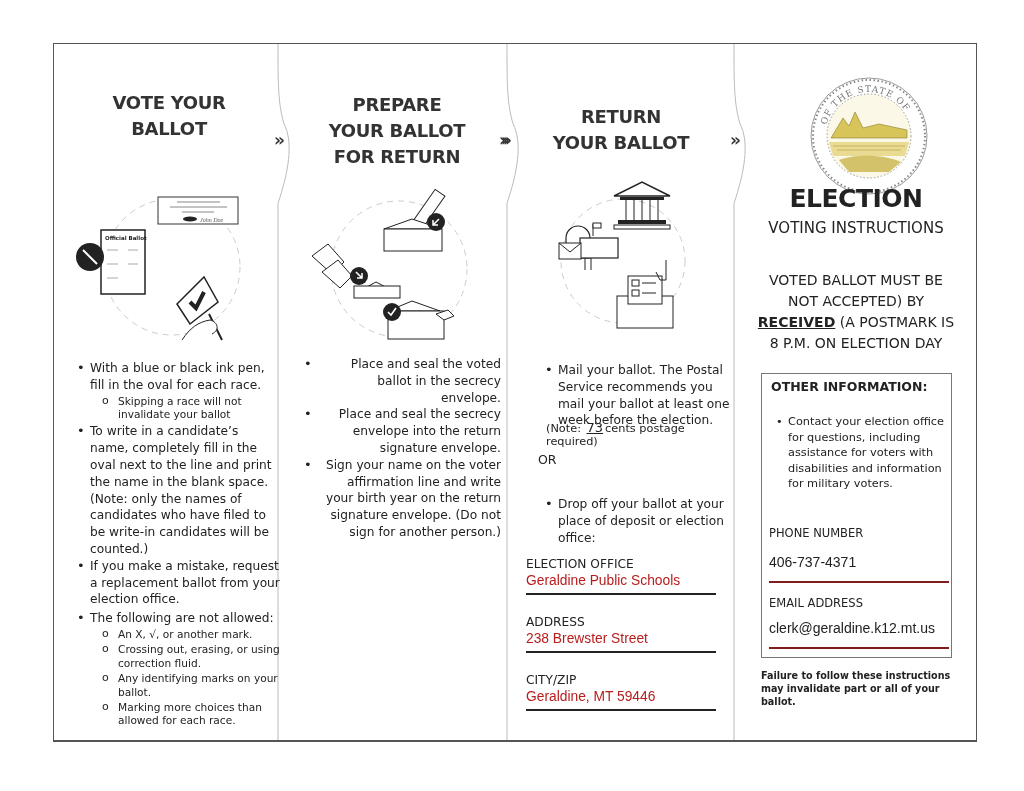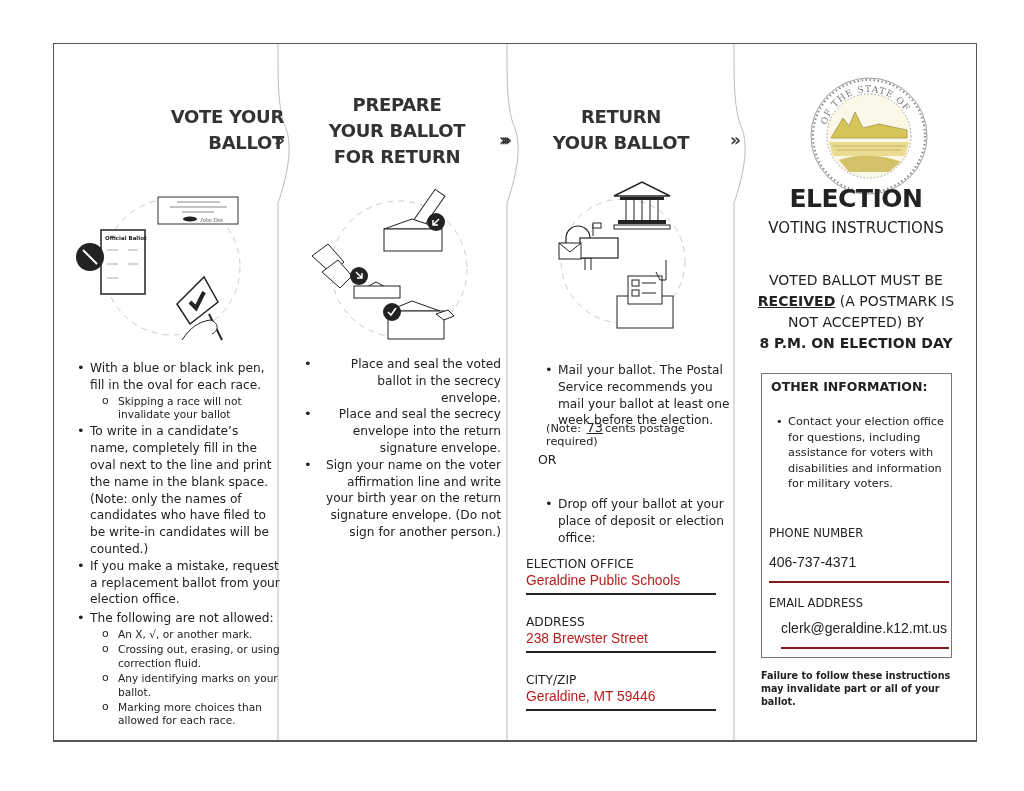--- a/index.html
+++ b/index.html
@@ -51,21 +51,21 @@
     <path d="M10 0 C 10 40, 10 60, 16 80 C 26 100, 20 130, 10 160 L 10 699" fill="none" stroke="#bbb" stroke-width="1"></path>
   </svg>
   <svg class="divider" style="left:443px;width:30px" viewBox="0 0 30 699" preserveAspectRatio="none">
     <path d="M10 0 C 10 40, 10 60, 16 80 C 26 100, 20 130, 10 160 L 10 699" fill="none" stroke="#bbb" stroke-width="1"></path>
   </svg>
   <svg class="divider" style="left:670px;width:30px" viewBox="0 0 30 699" preserveAspectRatio="none">
     <path d="M10 0 C 10 40, 10 60, 16 80 C 26 100, 20 130, 10 160 L 10 699" fill="none" stroke="#bbb" stroke-width="1"></path>
   </svg>
 
   <div class="panel p1">
-    <div class="hdr" style="left:0;top:60px;width:230px;text-align:right;">
+    <div class="hdr" style="left:0;top:46px;width:230px;">
       <div>VOTE YOUR</div>
       <div>BALLOT</div>
     </div>
     <div class="chev" style="left:220px;top:86px;">»</div>
 
     <svg class="illus" style="left:18px;top:148px" width="180" height="150" viewBox="0 0 180 150">
       <circle cx="100" cy="75" r="68" fill="none" stroke="#ccc" stroke-width="1" stroke-dasharray="6 5"></circle>
       <rect x="86" y="5" width="80" height="27" fill="#fff" stroke="#333" stroke-width="1"></rect>
       <line x1="105" y1="10" x2="148" y2="10" stroke="#888" stroke-width="1"></line>
       <line x1="98" y1="15" x2="155" y2="15" stroke="#888" stroke-width="1"></line>
@@ -222,34 +222,34 @@
       <text font-size="9" fill="#777" font-family="DejaVu Serif, serif" letter-spacing="1">
         <textPath href="#sealArc" startOffset="8%">OF THE STATE OF</textPath>
       </text>
     </svg>
 
     <div class="elect" style="top:140px;font-size:25px;font-weight:bold;color:#222;letter-spacing:-0.5px;">ELECTION</div>
     <div class="elect" style="top:175px;font-size:15px;color:#222;">VOTING INSTRUCTIONS</div>
 
     <div class="elect" style="top:226px;font-size:14px;line-height:21px;color:#222;">
       <div>VOTED BALLOT MUST BE</div>
+      <div>NOT ACCEPTED) BY</div>
       <div><b><u>RECEIVED</u></b><span> (A POSTMARK IS</span></div>
-      <div>NOT ACCEPTED) BY</div>
-      <div style="font-weight:bold">8 P.M. ON ELECTION DAY</div>
+      <div style="font-weight:normal">8 P.M. ON ELECTION DAY</div>
     </div>
 
     <div class="info-box">
       <div class="info-title">OTHER INFORMATION:</div>
       <div class="info-text">Contact your election office for questions, including assistance for voters with disabilities and information for military voters.</div>
 
       <div class="ib-field" style="top:152px;">
         <div class="lbl">PHONE NUMBER</div>
         <div class="val">406-737-4371</div>
       </div>
       <div class="ib-field" style="top:222px;">
         <div class="lbl">EMAIL ADDRESS</div>
-        <div class="val" style="margin-top:10px;margin-left:12px;">clerk@geraldine.k12.mt.us</div>
+        <div class="val" style="margin-top:10px;">clerk@geraldine.k12.mt.us</div>
       </div>
     </div>
 
     <div class="warning">Failure to follow these instructions may invalidate part or all of your ballot.</div>
   </div>
 </div>
 
 </body></html>

